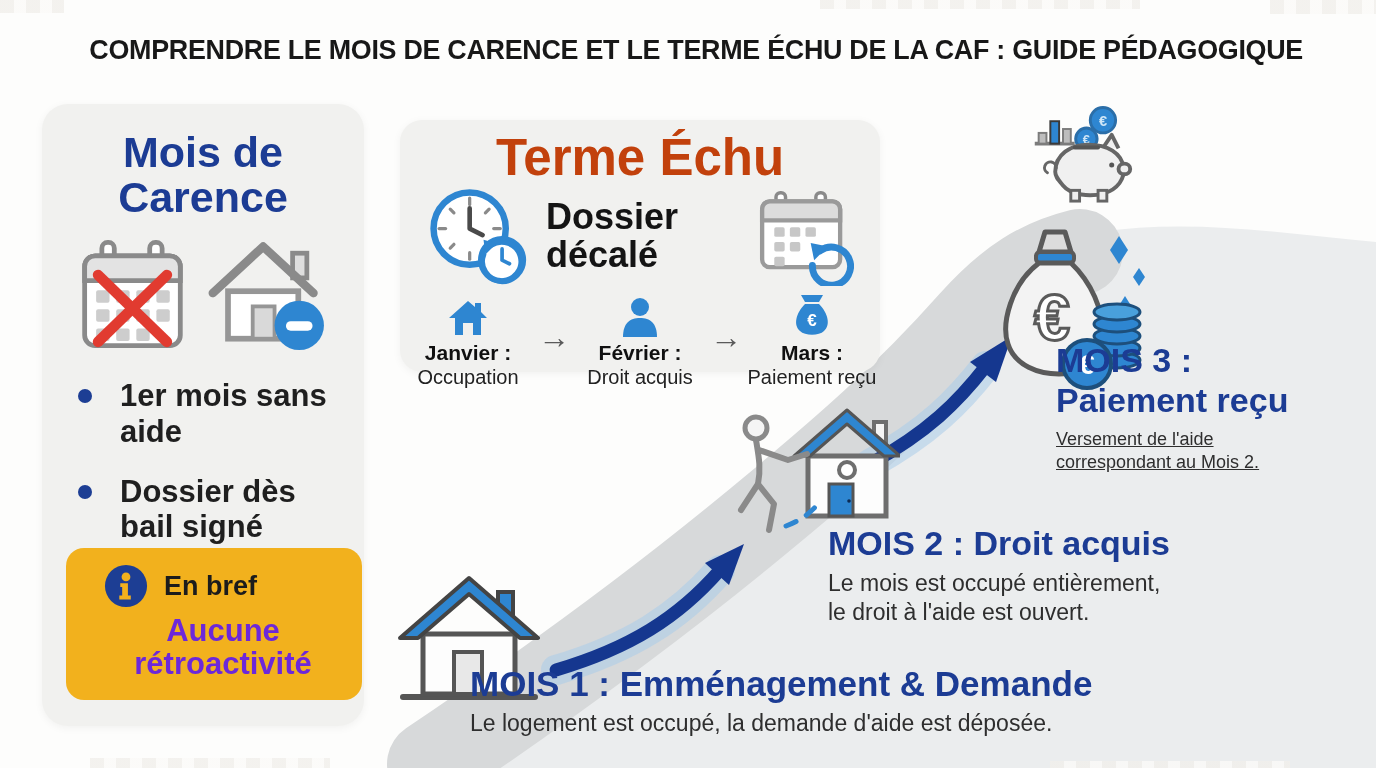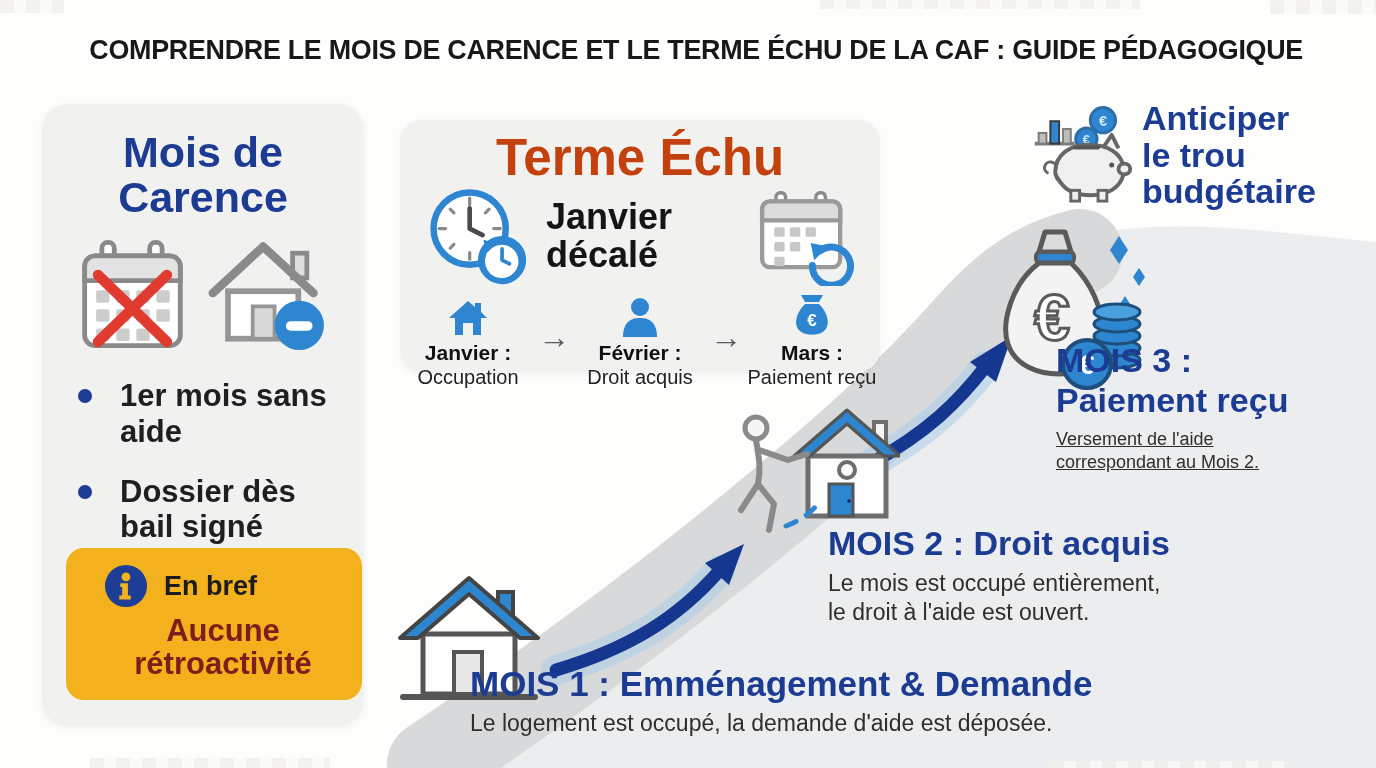--- a/index.html
+++ b/index.html
@@ -20,21 +20,21 @@
   .panel-left h2{margin:26px 10px 0;text-align:center;color:#1c3c94;font-size:43px;line-height:1.05;font-weight:800;}
   .carence-icons{display:flex;justify-content:center;align-items:center;gap:16px;margin-top:16px;height:118px;}
   .bullets{list-style:none;margin:24px 0 0 36px;padding:0;}
   .bullets li{display:flex;gap:28px;margin-bottom:24px;}
   .bullets .dot{flex:0 0 auto;width:14px;height:14px;border-radius:50%;background:#1d3e94;margin-top:11px;}
   .bullets .btxt{width:228px;font-size:31px;font-weight:800;color:#1f1f1f;line-height:1.15;}
 
   .callout{position:absolute;left:24px;top:444px;width:278px;height:152px;background:#f2b11d;border-radius:18px;padding-left:18px;}
   .callout-head{display:flex;align-items:center;gap:16px;margin:16px 0 0 20px;}
   .callout-label{font-size:27px;font-weight:800;color:#1c1c1c;}
-  .callout-text{margin-top:6px;text-align:center;font-size:31px;font-weight:800;color:#7f1d1d;line-height:1.08;}
+  .callout-text{margin-top:6px;text-align:center;font-size:31px;font-weight:800;color:#6d28d9;line-height:1.08;}
 
   .panel-terme{left:400px;top:120px;width:480px;height:252px;border-radius:22px;}
   .panel-terme h2{margin:12px 0 0;text-align:center;color:#c2410c;font-size:51px;font-weight:800;line-height:1;}
   .terme-row{display:flex;align-items:center;padding:0 26px;margin-top:2px;height:102px;}
   .paiement{width:200px;margin-left:16px;font-size:36px;font-weight:800;color:#141414;line-height:1.05;}
   .terme-row .spacer{flex:1;}
   .timeline{display:flex;justify-content:center;align-items:flex-start;margin-top:6px;}
   .tl-col{width:138px;text-align:center;}
   .tl-icon{height:44px;display:flex;justify-content:center;align-items:flex-end;}
   .tl-month{font-size:21px;font-weight:800;color:#101010;margin-top:4px;}
@@ -166,21 +166,21 @@
               <line x1="68" y1="25" x2="64" y2="29"></line>
             <line x1="26" y1="67" x2="30" y2="63"></line>
           </g>
           <path d="M47,46 L47,24 M47,46 L61,53" stroke="#4a4a4a" stroke-width="5" stroke-linecap="round" fill="none"></path>
           <circle cx="82" cy="80" r="23" fill="#fff" stroke="#2e86d1" stroke-width="6"></circle>
           <path d="M82,80 L82,68 M82,80 L90,84" stroke="#2e86d1" stroke-width="4" stroke-linecap="round" fill="none"></path>
           <path d="M62,74 a21,21 0 1 0 8,-10" fill="none" stroke="#2e86d1" stroke-width="6" stroke-linecap="round"></path>
           <polygon points="62,58 76,62 64,74" fill="#2e86d1"></polygon>
         </svg>
       </span>
-      <div class="paiement">Janvier décalé</div>
+      <div class="paiement">Dossier décalé</div>
       <div class="spacer"></div>
       <span>
         <svg width="104" height="100" viewBox="0 0 120 108">
           <rect x="30" y="4" width="11" height="20" rx="5" fill="#fff" stroke="#8a8a8a" stroke-width="4"></rect>
           <rect x="76" y="4" width="11" height="20" rx="5" fill="#fff" stroke="#8a8a8a" stroke-width="4"></rect>
           <rect x="14" y="14" width="90" height="76" rx="9" fill="#fff" stroke="#9a9a9a" stroke-width="5"></rect>
           <path d="M14,23 a9,9 0 0 1 9,-9 h72 a9,9 0 0 1 9,9 v13 h-90 Z" fill="#dcdcdc" stroke="#9a9a9a" stroke-width="5"></path>
           <g fill="#c7c7c7">
             <rect x="28" y="44" width="12" height="11" rx="2"></rect>
               <rect x="46" y="44" width="12" height="11" rx="2"></rect>
@@ -245,23 +245,20 @@
       <path d="M80,56 L88,44 L95,58" fill="#f0f0f0" stroke="#666" stroke-width="4" stroke-linejoin="round"></path>
       <path d="M30,82 C30,64 46,54 64,54 C84,54 98,63 100,77 C102,89 94,100 80,104 C66,108 46,106 38,96 C33,90 30,87 30,82 Z" fill="#f0f0f0" stroke="#666" stroke-width="4"></path>
       <line x1="50" y1="57" x2="74" y2="57" stroke="#555" stroke-width="4" stroke-linecap="round"></line>
       <circle cx="88" cy="75" r="2.6" fill="#555"></circle>
       <ellipse cx="101" cy="79" rx="6" ry="5.5" fill="#f0f0f0" stroke="#666" stroke-width="4"></ellipse>
       <rect x="46" y="101" width="9" height="11" fill="#f0f0f0" stroke="#666" stroke-width="3"></rect>
       <rect x="74" y="101" width="9" height="11" fill="#f0f0f0" stroke="#666" stroke-width="3"></rect>
       <path d="M31,78 a6,6 0 1 0 -9,5" fill="none" stroke="#666" stroke-width="3" stroke-linecap="round"></path>
     </svg>
   </span>
-  <div class="anticipate-text">Anticiper
-le trou
-budgétaire</div>
 
   <span class="step-icon" style="left:995px;top:222px;">
     <svg width="158" height="168" viewBox="0 0 158 168">
       <g fill="#2e86d1">
         <path d="M124,14 l9,14 l-9,14 l-9,-14 Z"></path>
         <path d="M144,46 l6,9 l-6,9 l-6,-9 Z"></path>
         <path d="M130,74 l5,8 l-5,8 l-5,-8 Z"></path>
       </g>
       <path d="M44,30 L76,30 L70,10 L50,10 Z" fill="#dcdcdc" stroke="#5a5a5a" stroke-width="5" stroke-linejoin="round"></path>
       <rect x="41" y="30" width="38" height="11" rx="4" fill="#2e86d1" stroke="#5a5a5a" stroke-width="4"></rect>

